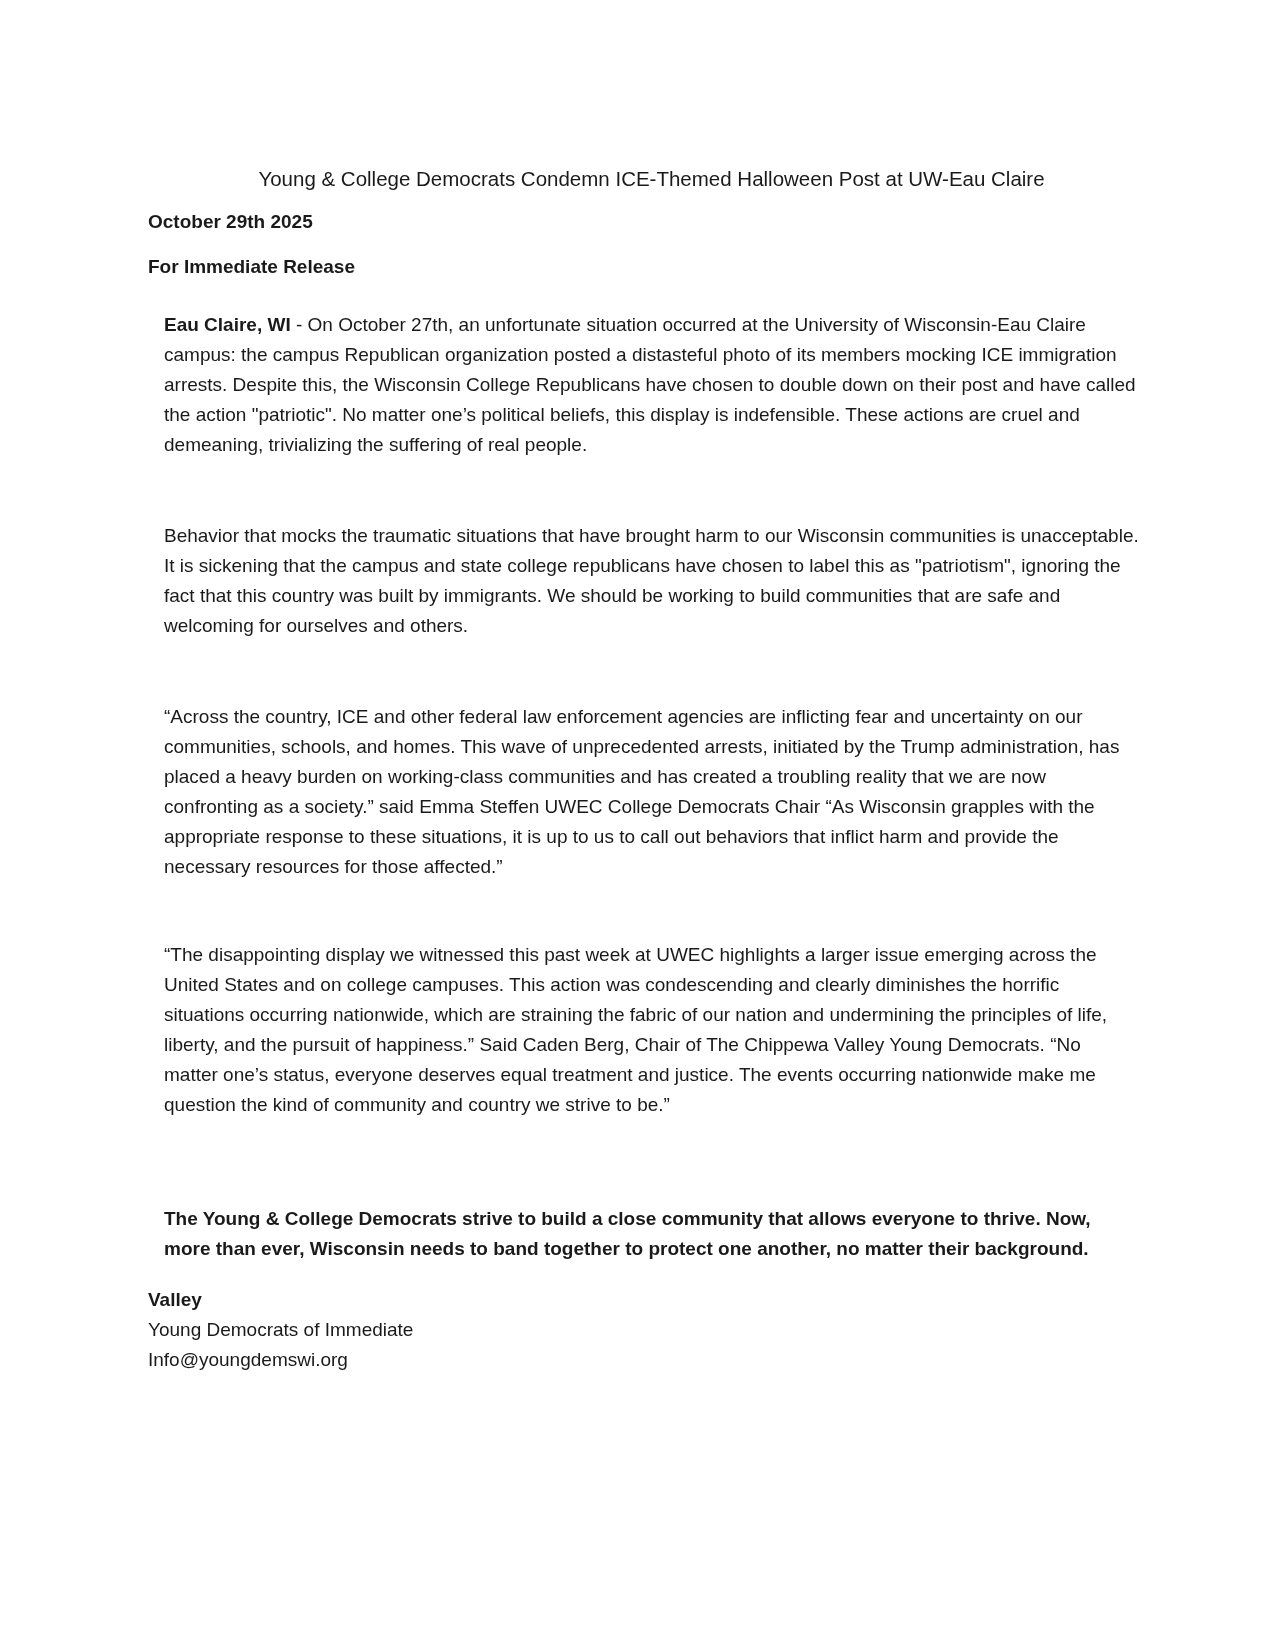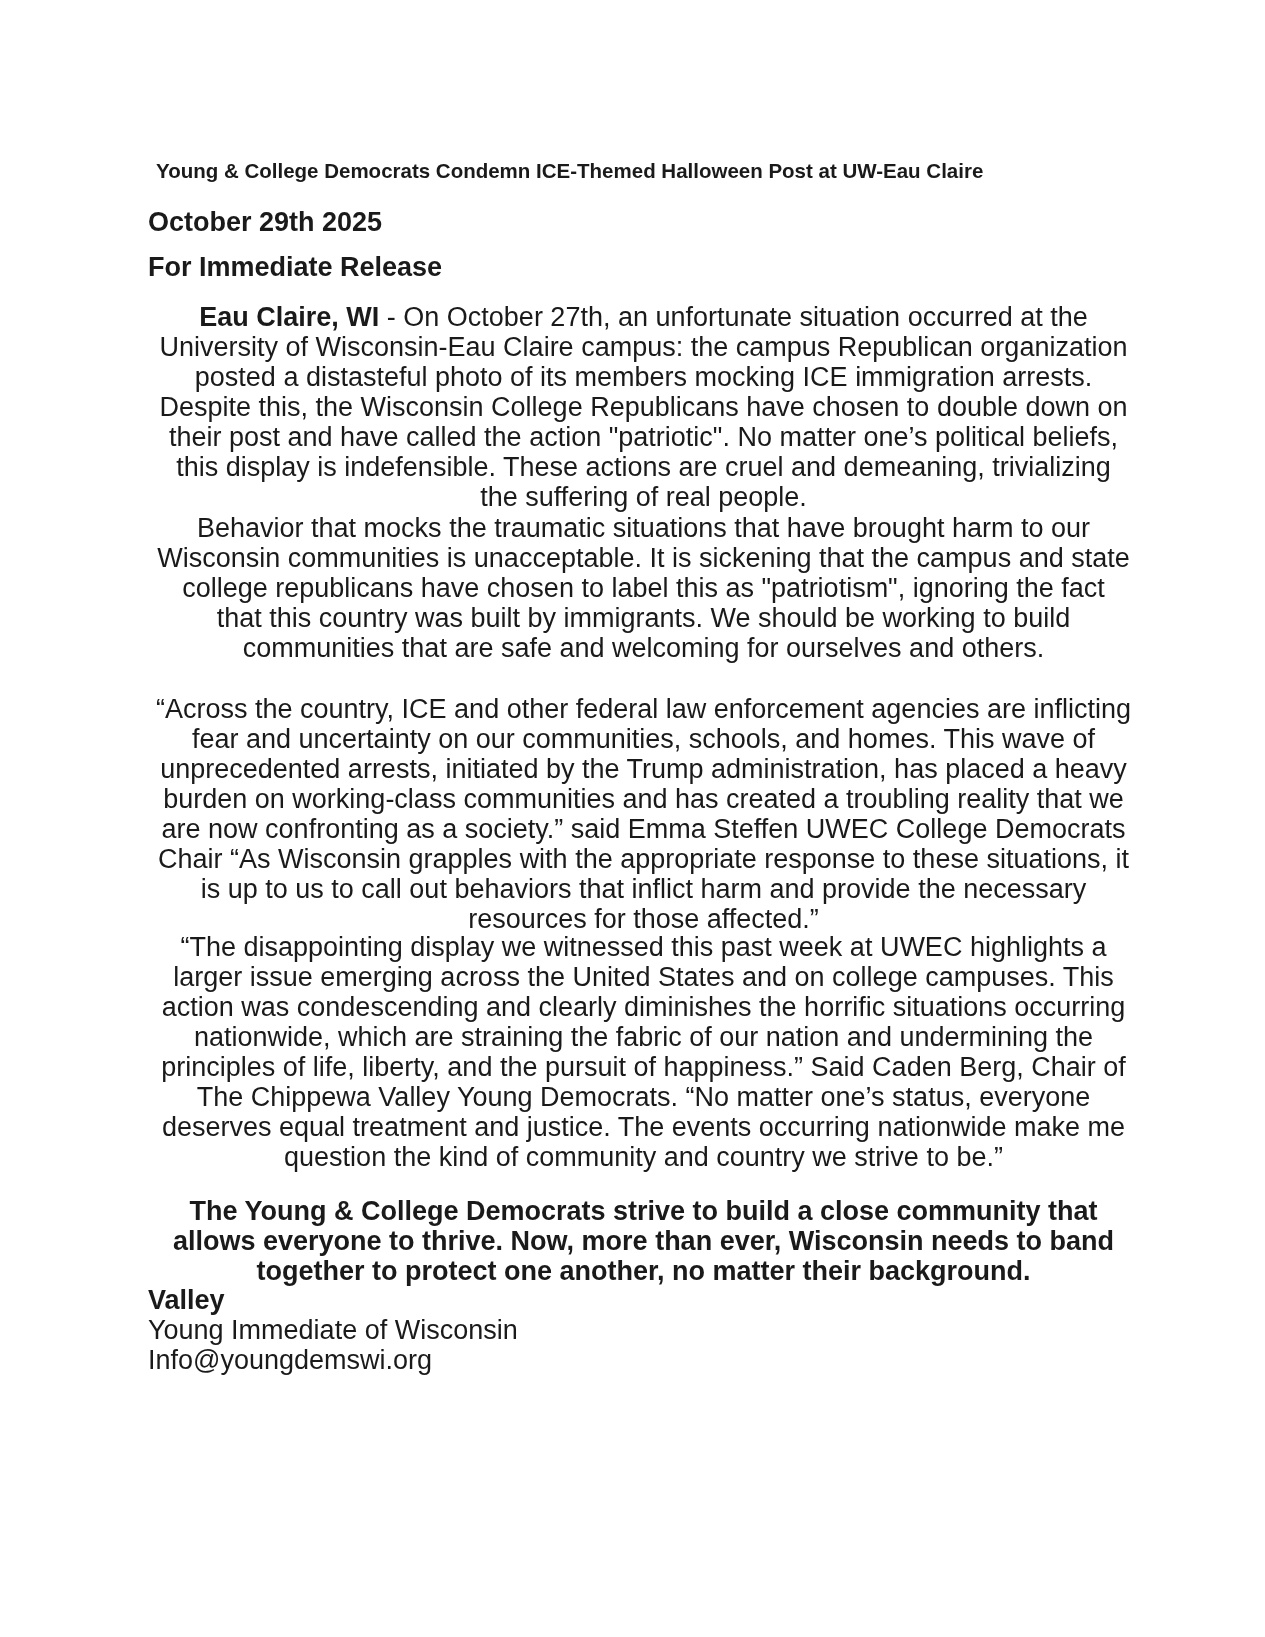--- a/index.html
+++ b/index.html
@@ -1,23 +1,23 @@
 <!DOCTYPE html>
 <html><head>
 <meta charset="utf-8">
 <style>
   html, body { margin: 0; padding: 0; background: #ffffff; }
   body { width: 1265px; height: 1637px; position: relative; overflow: hidden;
          font-family: "Liberation Sans", sans-serif; color: #1a1a1a; }
   .page { position: absolute; left: 148px; top: 0; width: 975px; }
-  .title { position: absolute; left: 0; width: 975px; top: 148px; 
-           font-weight: bold; font-size: 20.5px; line-height: 30px; margin: 8px; }
-  .block { position: absolute; left: 0; width: 975px; font-size: 27px; line-height: 30px; margin: 0; }
+  .title { position: absolute; left: 0; width: 975px; top: 148px; text-align: center;
+           font-weight: normal; font-size: 20.5px; line-height: 30px; margin: 16px; }
+  .block { position: absolute; left: 0; width: 975px; font-size: 19px; line-height: 30px; margin: 0; }
   .bold { font-weight: bold; }
-  p.block { margin: 8px; text-align: center; }
+  p.block { margin: 16px; }
 </style>
 </head>
 <body>
 
 <div class="page">
   <h1 class="title">Young &amp; College Democrats Condemn ICE-Themed Halloween Post at UW-Eau Claire</h1>
 
   <div class="block bold" style="top:207px;">October 29th 2025</div>
   <div class="block bold" style="top:252px;">For Immediate Release</div>
 
@@ -25,15 +25,15 @@
 
   <p class="block" style="top:505px;">Behavior that mocks the traumatic situations that have brought harm to our Wisconsin communities is unacceptable. It is sickening that the campus and state college republicans have chosen to label this as "patriotism", ignoring the fact that this country was built by immigrants. We should be working to build communities that are safe and welcoming for ourselves and others.</p>
 
   <p class="block" style="top:686px;">“Across the country, ICE and other federal law enforcement agencies are inflicting fear and uncertainty on our communities, schools, and homes. This wave of unprecedented arrests, initiated by the Trump administration, has placed a heavy burden on working-class communities and has created a troubling reality that we are now confronting as a society.” said Emma Steffen UWEC College Democrats Chair “As Wisconsin grapples with the appropriate response to these situations, it is up to us to call out behaviors that inflict harm and provide the necessary resources for those affected.”</p>
 
   <p class="block" style="top:924px;">“The disappointing display we witnessed this past week at UWEC highlights a larger issue emerging across the United States and on college campuses. This action was condescending and clearly diminishes the horrific situations occurring nationwide, which are straining the fabric of our nation and undermining the principles of life, liberty, and the pursuit of happiness.” Said Caden Berg, Chair of The Chippewa Valley Young Democrats. “No matter one’s status, everyone deserves equal treatment and justice. The events occurring nationwide make me question the kind of community and country we strive to be.”</p>
 
   <p class="block" style="top:1188px;font-weight:bold;">The Young &amp; College Democrats strive to build a close community that allows everyone to thrive. Now, more than ever, Wisconsin needs to band together to protect one another, no matter their background.</p>
 
   <div class="block bold" style="top:1285px;">Valley</div>
-  <div class="block" style="top:1315px;">Young Immediate of Wisconsin</div>
+  <div class="block" style="top:1315px;">Young Democrats of Immediate</div>
   <div class="block" style="top:1345px;">Info@youngdemswi.org</div>
 </div>
 
 </body></html>

